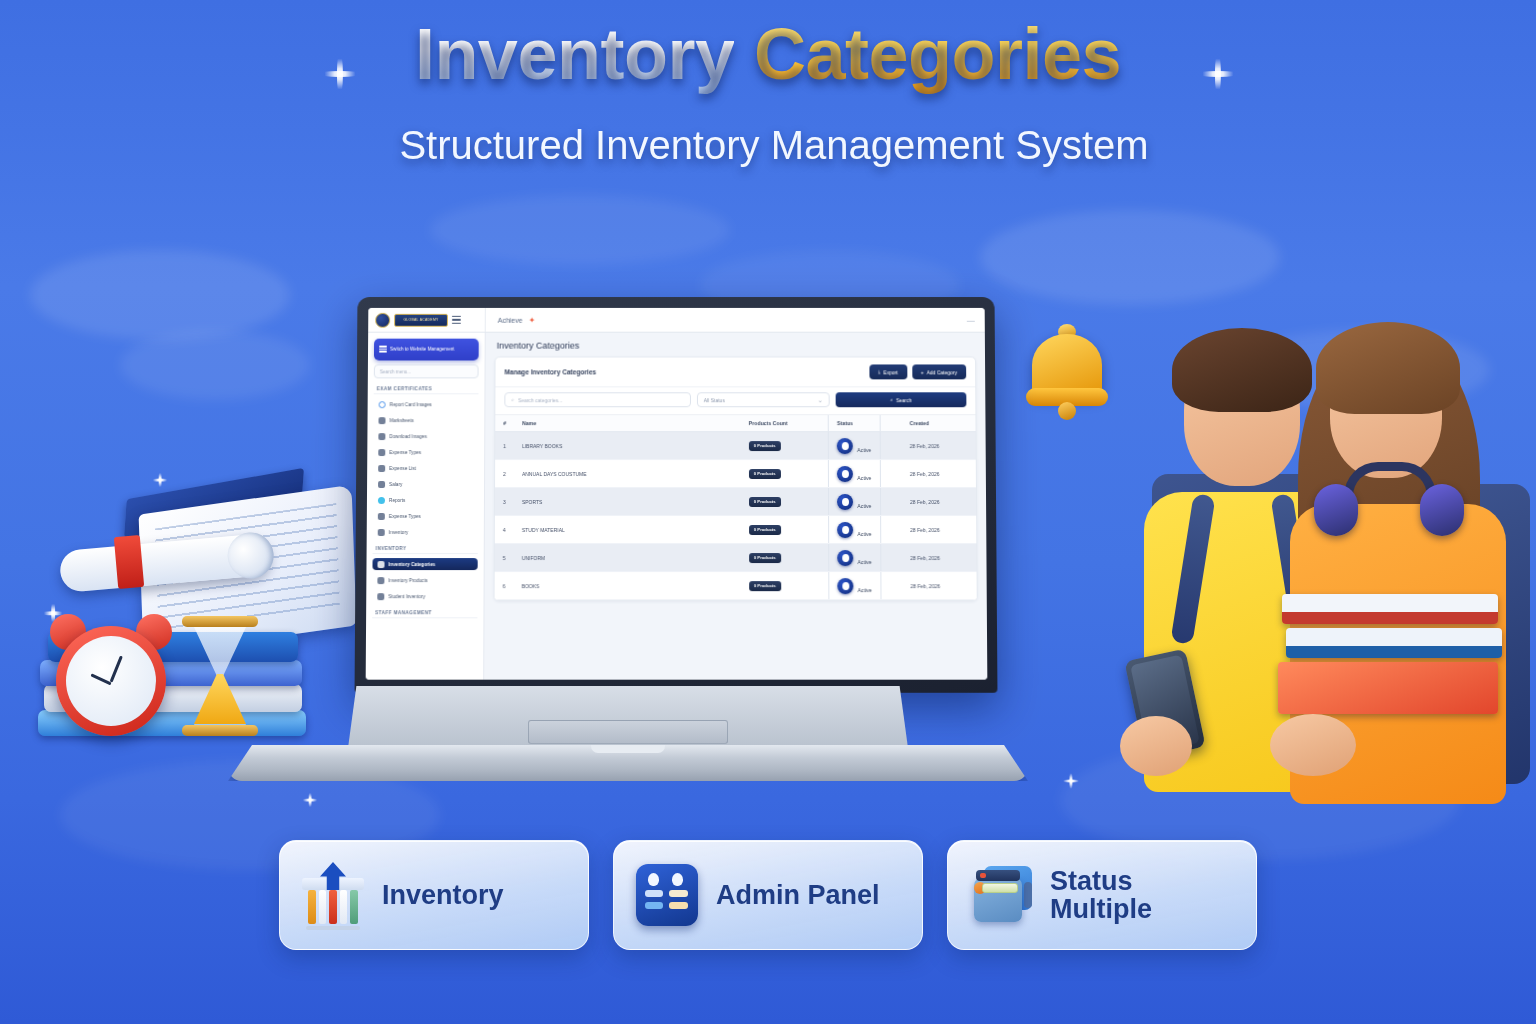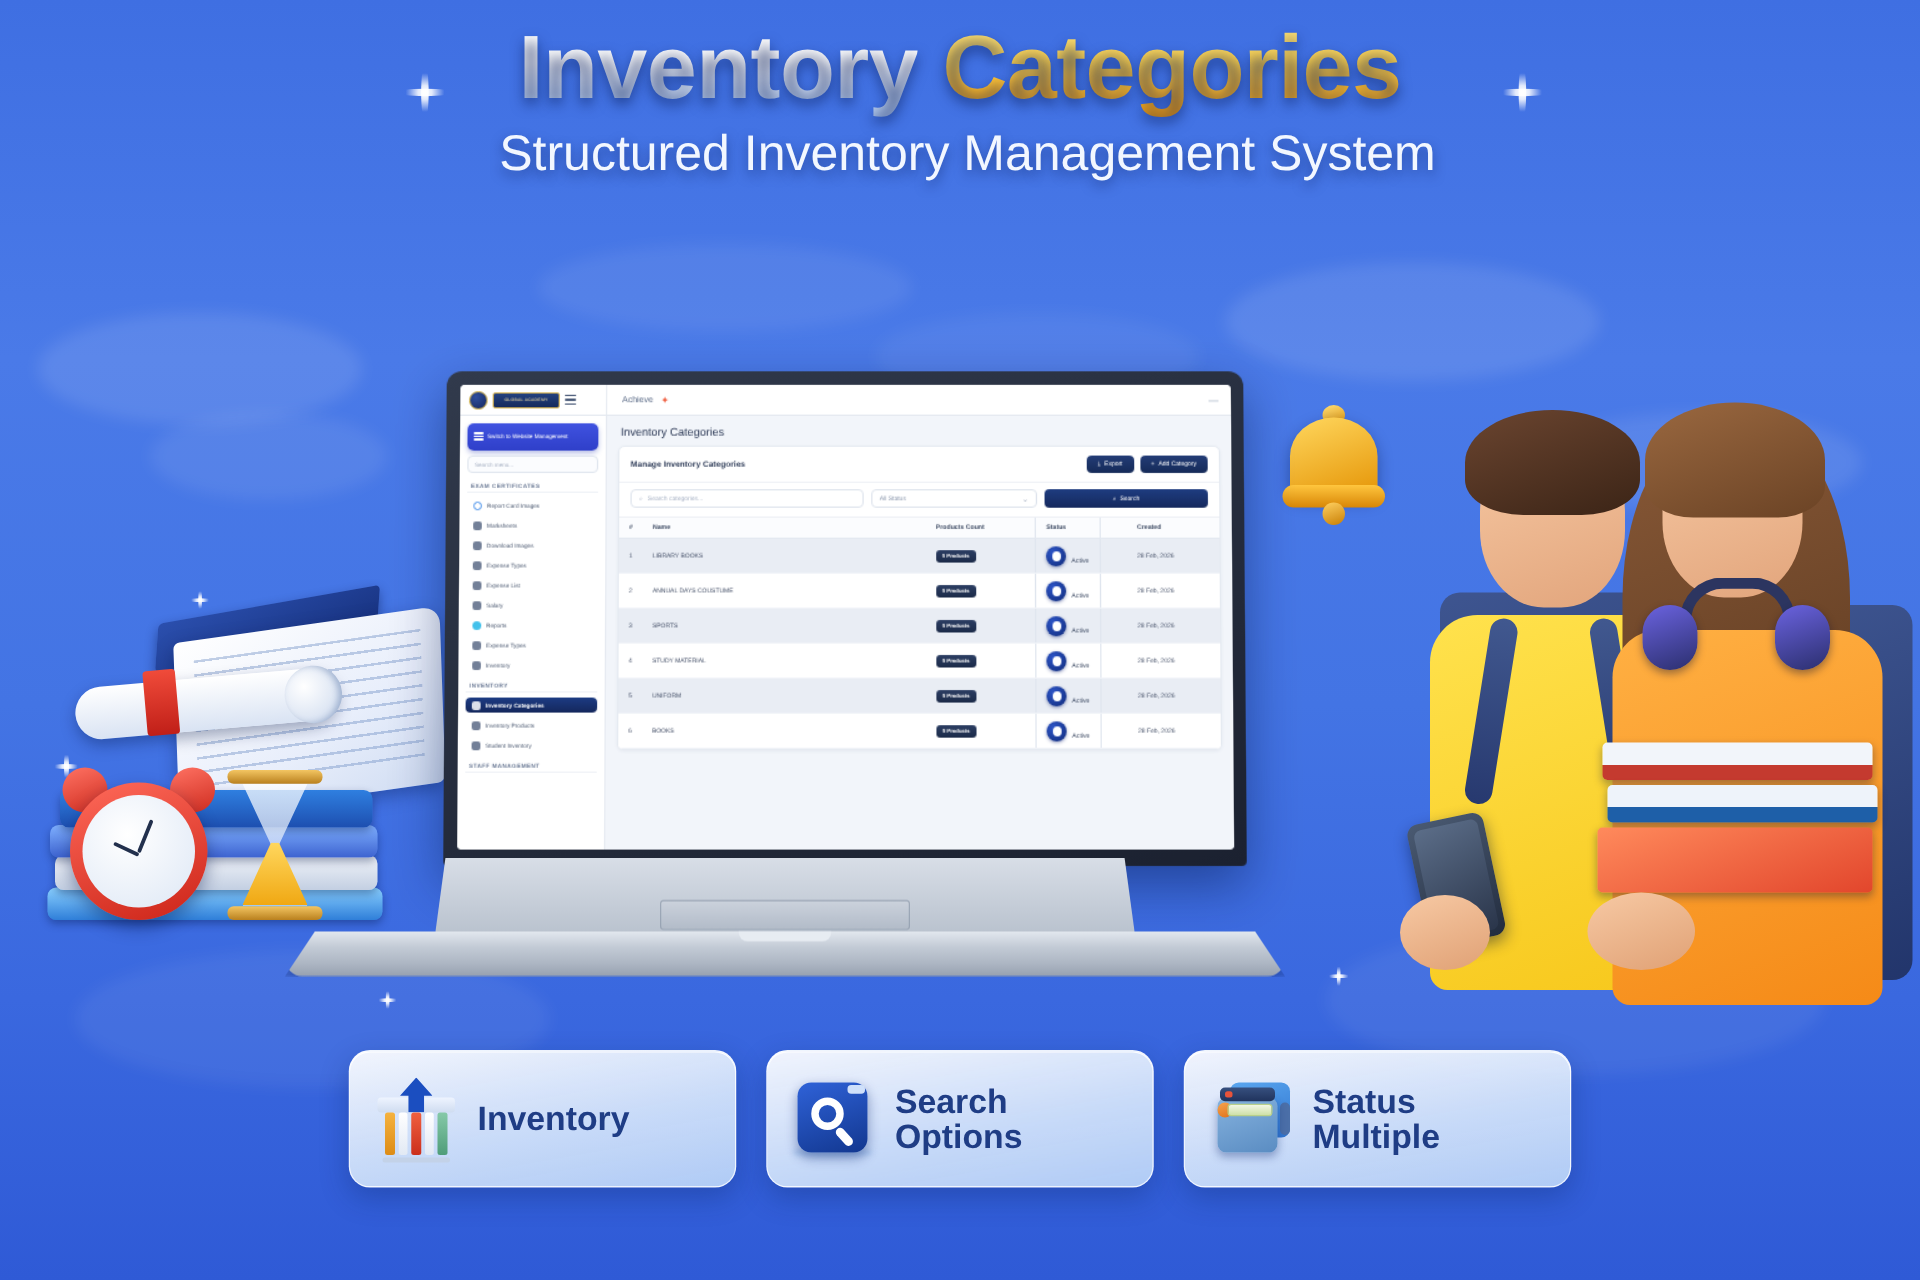--- a/index.html
+++ b/index.html
@@ -39,21 +39,21 @@
   .title .w1 {
     background: linear-gradient(180deg,#ffffff 0%,#ffffff 45%,#cdddf5 75%,#a9c2ea 100%);
     -webkit-background-clip:text; background-clip:text; color:transparent;
   }
   .title .w2 {
     background: linear-gradient(180deg,#ffe887 0%,#ffd council 0%,#ffd24a 45%,#ffb522 78%,#f59c0a 100%);
     background: linear-gradient(180deg,#ffe887 0%,#ffd24a 45%,#ffb522 78%,#f59c0a 100%);
     -webkit-background-clip:text; background-clip:text; color:transparent;text-align:center;
   }
   .subtitle {
-    margin-top:11px; font-size:40px; color:#f2f7ff; font-weight:400;
+    margin-top:33px; font-size:40px; color:#f2f7ff; font-weight:400;
     text-shadow: 0 4px 9px rgba(10,30,90,.5);
     padding-left: 12px;
   }
 
   
   .left-art { position:absolute; left:20px; bottom:288px; width:360px; height:330px; z-index:4; }
   .books-stack { position:absolute; left:18px; bottom:0; width:270px; height:150px; }
   .bk { position:absolute; left:0; width:268px; border-radius:7px; box-shadow:0 3px 7px rgba(0,20,70,.38); }
   .bk.b1 { bottom:0;  height:26px; background:linear-gradient(180deg,#8ad0ff,#2f7fd9); }
   .bk.b2 { bottom:24px; height:28px; background:linear-gradient(180deg,#f2f5fa,#c3cfe2); left:6px; width:258px;}
@@ -699,31 +699,33 @@
           <i></i>
           <i></i>
           <i></i>
           <i></i>
         </div>
       <div class="floor"></div>
     </div>
     <div class="feat-label">Inventory</div>
   </div>
 
-
   <div class="feat">
-    <div class="feat-icon ico-srch">
-      <div class="shadow"></div>
-        <div class="plate"></div>
-        <div class="tab"></div>
-      <div class="lens"></div>
-        <div class="handle"></div>
+    <div class="feat-icon ico-adm">
+      <div class="plate"></div>
+      <div class="av a1"></div>
+        <div class="av a2"></div>
+      <div class="ln l1"></div>
+        <div class="ln l2"></div>
+        <div class="ln l3"></div>
+        <div class="ln l4"></div>
     </div>
-    <div class="feat-label">Search Options</div>
-  </div>
+    <div class="feat-label">Admin Panel</div>
+  </div>
+
 
   <div class="feat">
     <div class="feat-icon ico-cre">
       <div class="back"></div>
         <div class="side"></div>
         <div class="front"></div>
       <div class="bar"></div>
         <div class="dot"></div>
       <div class="circ"></div>
         <div class="field"></div>

